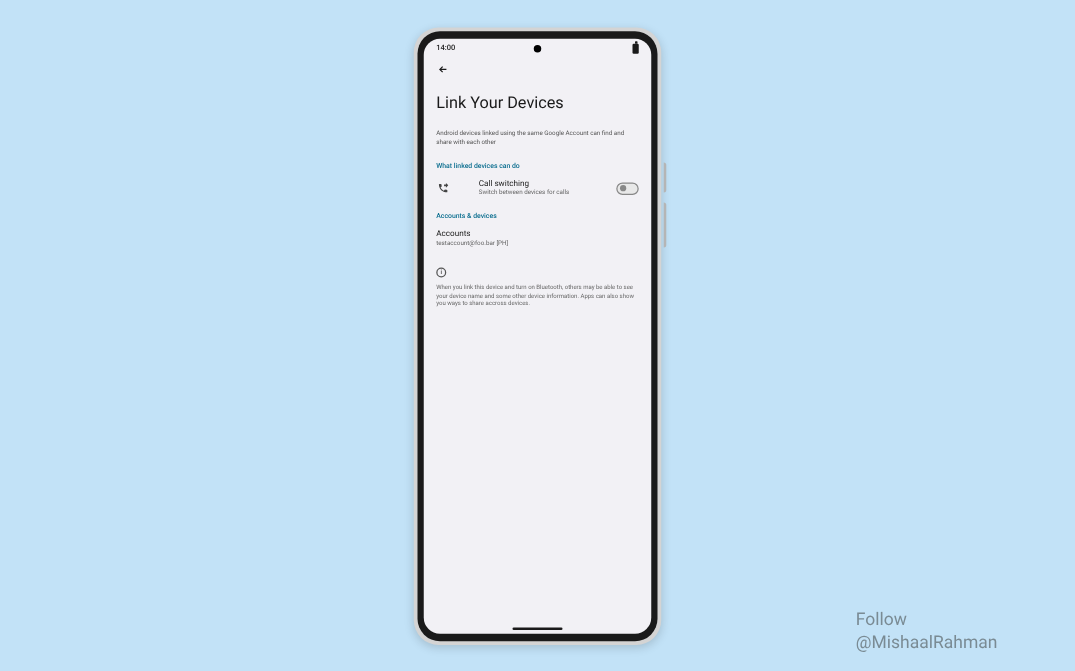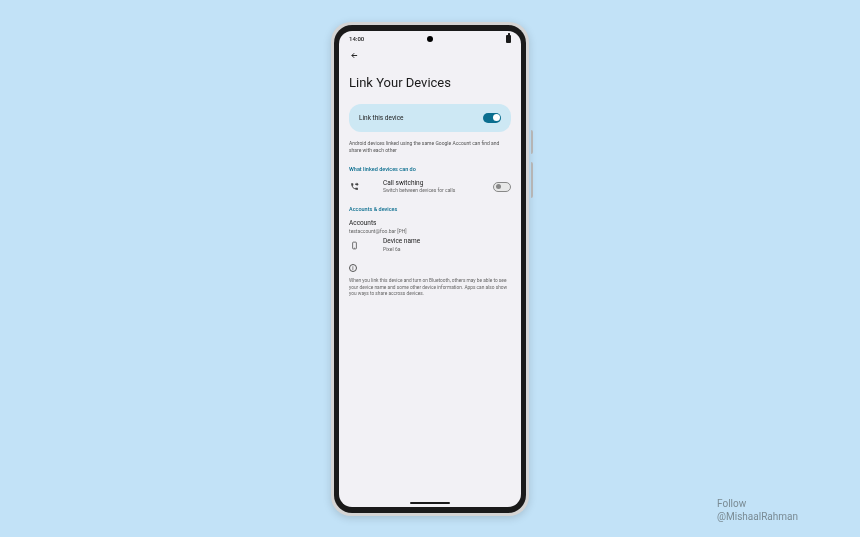--- a/index.html
+++ b/index.html
@@ -176,21 +176,21 @@
       font-size: 6.5px;
       color: #1a1a1a;
       line-height: 1.2;
     }
     .setting-subtitle {
       font-size: 5px;
       color: #666;
       line-height: 1.3;
     }
     .account-row {
-      margin-bottom: 4px;
+      margin-bottom: 16px;
     }
     .info-row {
       display: flex;
       align-items: center;
       margin-bottom: 6px;
     }
     .info-icon {
       width: 8px;
       height: 8px;
       border: 0.8px solid #555;
@@ -216,21 +216,21 @@
       height: 2px;
       background: #1a1a1a;
       border-radius: 2px;
     }
     .credit {
       position: absolute;
       bottom: 14px;
       right: 62px;
       text-align: left;
       color: #7a8b94;
-      font-size: 10px;
+      font-size: 14px;
       line-height: 1.25;
     }
   </style>
 </head>
 <body>
 
 <div class="phone-frame">
   <div class="side-button power"></div>
   <div class="side-button volume"></div>
   <div class="phone-bezel">
@@ -246,26 +246,20 @@
         <div class="back-arrow">
           <svg viewBox="0 0 24 24" fill="none" stroke="#1a1a1a" stroke-width="2.5">
             <path d="M19 12H5M11 18l-6-6 6-6"></path>
           </svg>
         </div>
       </div>
 
       <div class="content">
         <h1 class="page-title">Link Your Devices</h1>
 
-        <div class="link-card">
-          <span class="link-card-label">Link this device</span>
-          <div class="toggle on">
-            <div class="toggle-thumb"></div>
-          </div>
-        </div>
 
         <p class="description">Android devices linked using the same Google Account can find and share with each other</p>
 
         <div class="section-header">What linked devices can do</div>
 
         <div class="setting-row">
           <div class="setting-icon">
             <svg viewBox="0 0 24 24" fill="#444">
                 <path d="M18 11l5-5-5-5v3h-4v4h4v3zM6.6 10.8c1.4 2.8 3.8 5.1 6.6 6.6l2.2-2.2c.3-.3.7-.4 1-.2 1.1.4 2.3.6 3.6.6.6 0 1 .4 1 1V20c0 .6-.4 1-1 1C10.6 21 3 13.4 3 4c0-.6.4-1 1-1h3.5c.6 0 1 .4 1 1 0 1.2.2 2.4.6 3.6.1.3 0 .7-.2 1l-2.3 2.2z"></path>
               </svg>
@@ -279,32 +273,20 @@
           </div>
         </div>
 
         <div class="section-header">Accounts &amp; devices</div>
 
         <div class="account-row">
           <div class="setting-title">Accounts</div>
           <div class="setting-subtitle">testaccount@foo.bar [PH]</div>
         </div>
 
-        <div class="setting-row">
-          <div class="setting-icon">
-            <svg viewBox="0 0 24 24" fill="none" stroke="#444" stroke-width="2">
-                <rect x="7" y="3" width="10" height="18" rx="2"></rect>
-                <line x1="11" y1="19" x2="13" y2="19"></line>
-              </svg>
-          </div>
-          <div class="setting-text">
-            <div class="setting-title">Device name</div>
-            <div class="setting-subtitle">Pixel 6a</div>
-          </div>
-        </div>
 
         <div class="info-row">
           <div class="info-icon">i</div>
         </div>
         <p class="disclaimer">When you link this device and turn on Bluetooth, others may be able to see your device name and some other device information. Apps can also show you ways to share accross devices.</p>
       </div>
 
       <div class="nav-bar"></div>
     </div>
   </div>

